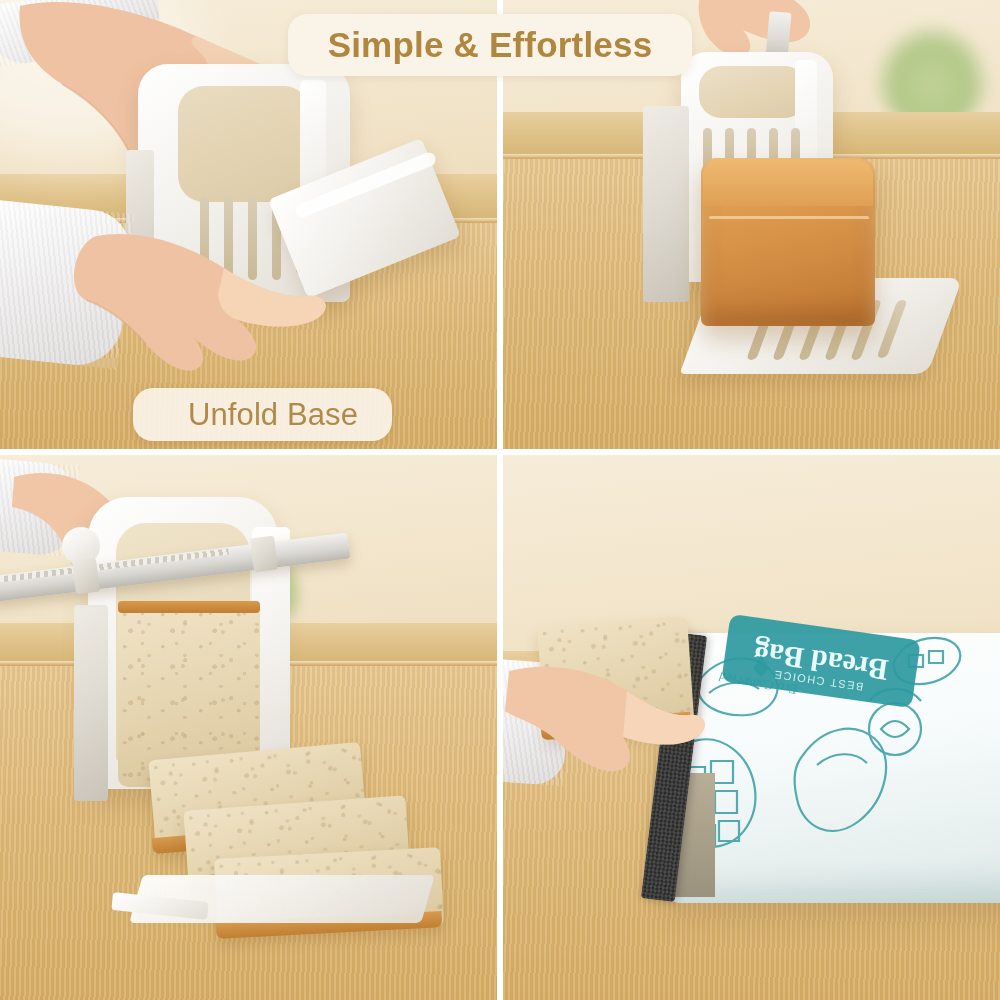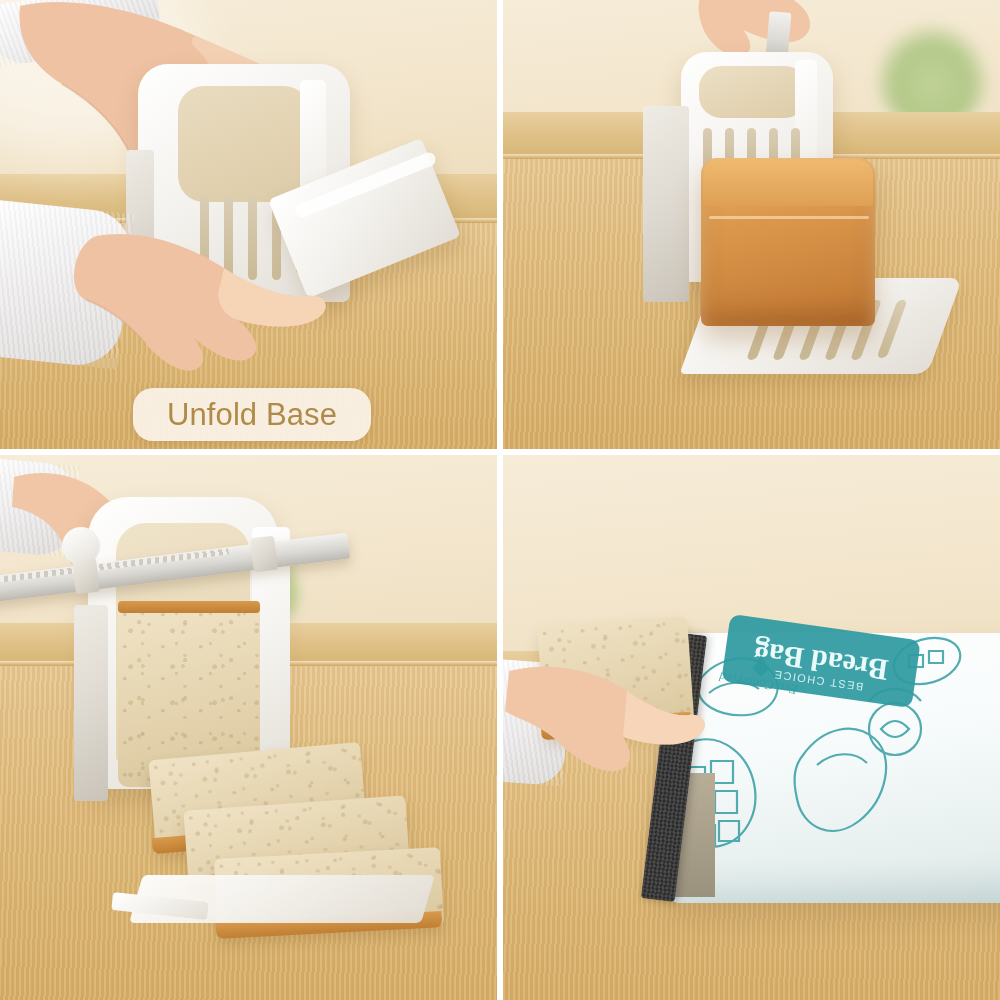--- a/index.html
+++ b/index.html
@@ -84,21 +84,21 @@
 
   
   .pill{position:absolute;display:flex;align-items:center;justify-content:center;
         border-radius:18px;z-index:40;white-space:nowrap;}
   #titlePill{left:288px;top:14px;width:404px;height:62px;
         background:#faf3e8;border-radius:19px;
         box-shadow:0 2px 8px rgba(120,90,40,.10);}
   #titlePill .t{font-size:35px;font-weight:700;letter-spacing:.2px;color:#b0873f;}
 
   .capPill{background:rgba(250,243,232,.93);border-radius:20px;
-        box-shadow:0 2px 9px rgba(110,80,35,.13);}
+        box-shadow:0 2px 9px rgba(110,80,35,.13);padding-left:21px;}
   .capPill .t{font-size:31px;font-weight:400;letter-spacing:.1px;color:#b08a49;}
   #cap1{left:133px;top:388px;width:238px;height:53px;}
 </style>
 </head>
 <body>
 
 <div id="stage">
 
   <div class="panel" id="p1">
     <div class="scene">
@@ -304,14 +304,17 @@
                  C38 270 10 262 2 256 Z" fill="#f0c6a6"></path>
         <path d="M124 236 C150 254 172 262 186 260 C202 258 208 272 194 282 C176 294 144 290 120 282" fill="#f8dcc2" opacity=".7"></path>
       </svg>
     </div>
 
   </div>
 
   <div class="vdiv"></div>
   <div class="hdiv"></div>
 
+  <div class="pill" id="titlePill">
+    <span class="t">Simple &amp; Effortless</span>
+  </div>
 
 </div>
 
 </body></html>

